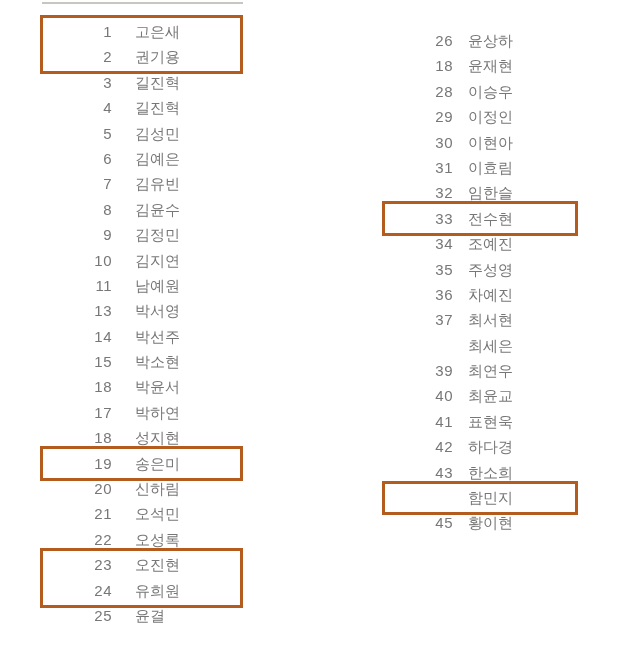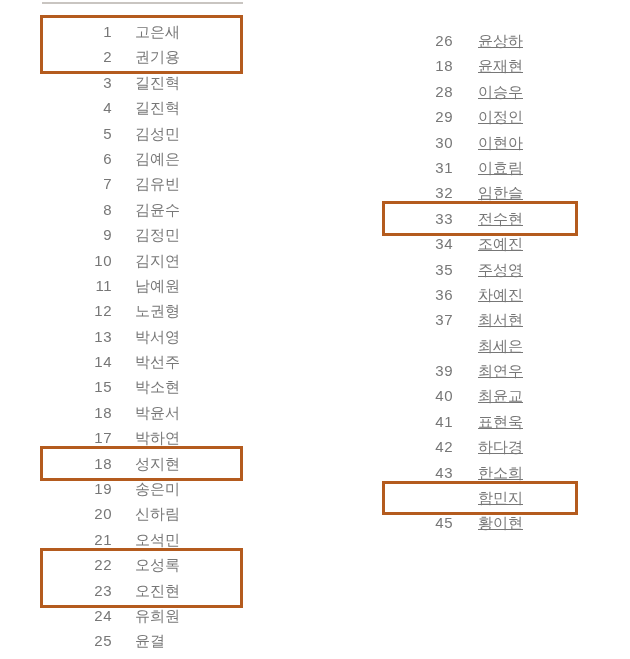--- a/index.html
+++ b/index.html
@@ -46,21 +46,21 @@
     width: 70px;
     text-align: right;
     letter-spacing: 0.5px;
   }
   #col-right .row .num { width: 68px; text-align: right; }
   .row .nm {
     position: absolute;
     left: 93px;
     white-space: nowrap;
   }
-  #col-right .row .nm { left: 93px; text-decoration: underline; }
+  #col-right .row .nm { left: 83px; }
   .hl {
     position: absolute;
     box-sizing: border-box;
     border: 3px solid var(--hl-color, #b45b1e);
     background: transparent;
     pointer-events: none;
   }
 </style>
 </head>
 <body style="--hl-color: #b45b1e; --text-color: #777777; --line-color: #c9c5c1; background: rgb(255, 255, 255);">
@@ -104,24 +104,20 @@
         <span class="num">9</span>
         <span class="nm">김정민</span>
       </div>
       <div class="row">
         <span class="num">10</span>
         <span class="nm">김지연</span>
       </div>
       <div class="row">
         <span class="num">11</span>
         <span class="nm">남예원</span>
-      </div>
-      <div class="row">
-        <span class="num">12</span>
-        <span class="nm">노권형</span>
       </div>
       <div class="row">
         <span class="num">13</span>
         <span class="nm">박서영</span>
       </div>
       <div class="row">
         <span class="num">14</span>
         <span class="nm">박선주</span>
       </div>
       <div class="row">

